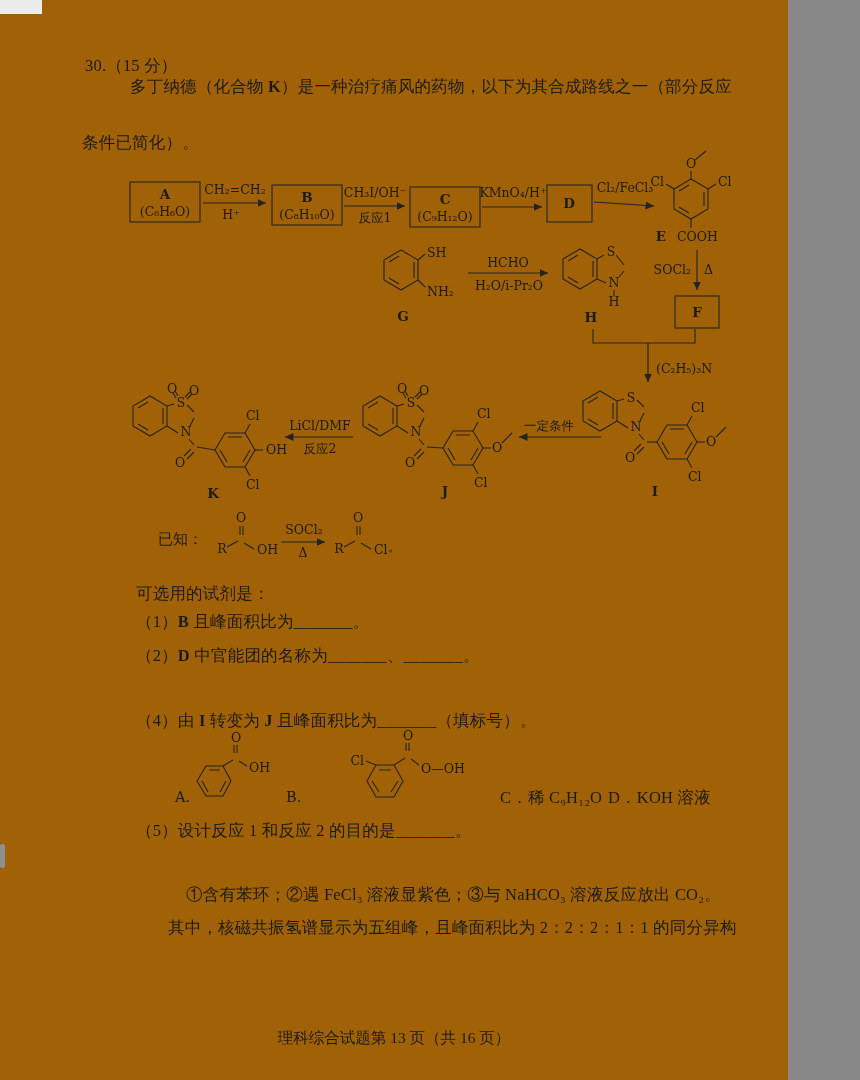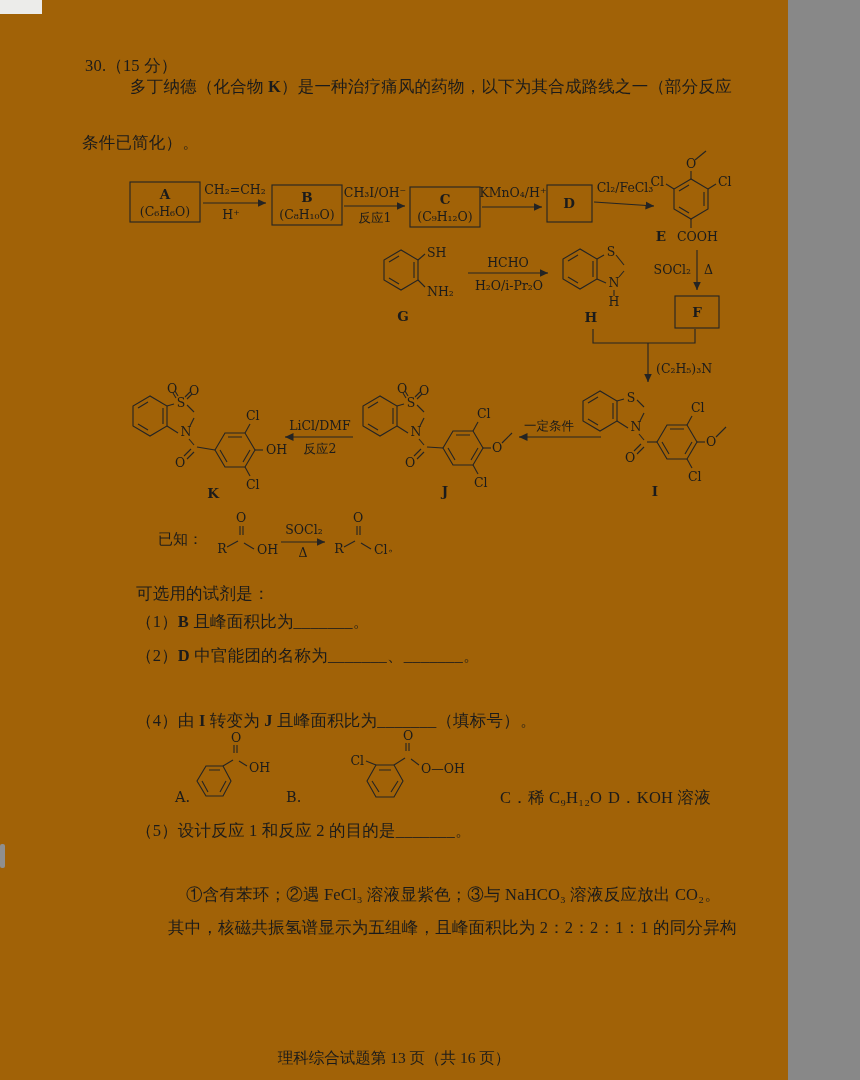--- a/index.html
+++ b/index.html
@@ -1,20 +1,20 @@
 <!DOCTYPE html>
 <html><head>
 <meta charset="utf-8">
 <style>
   html,body{margin:0;padding:0;background:#888;}
   .page{position:relative;width:788px;height:1080px;background:#a16207;overflow:hidden;
         font-family:"Liberation Serif","DejaVu Serif",serif;color:#1b1b1b;}
   .t{position:absolute;font-size:16.5px;white-space:nowrap;letter-spacing:.2px;}
   .b{font-weight:bold;}
-  .footer{position:absolute;left:0;top:1028px;width:100%;text-align:center;font-size:15.5px;margin-top:20px;}
+  .footer{position:absolute;left:0;top:1028px;width:100%;text-align:center;font-size:15.5px;}
   svg{position:absolute;}
   svg text{font-family:"DejaVu Serif","Liberation Serif",serif;font-size:12.5px;fill:#1b1b1b;
            text-anchor:middle;stroke:none;}
   svg text.lbl{font-weight:bold;font-size:13.5px;}
   svg text.big{font-size:15px;}
   svg text.opt{font-size:14.5px;}
   .st{text-anchor:start;}.en{text-anchor:end;}
   path,line,polyline,rect{stroke:#242424;stroke-width:1.1;fill:none;}
   marker path{fill:#242424;stroke:none;}
   .sm1{position:absolute;left:0;top:0;width:42px;height:14px;background:#ececea;}

